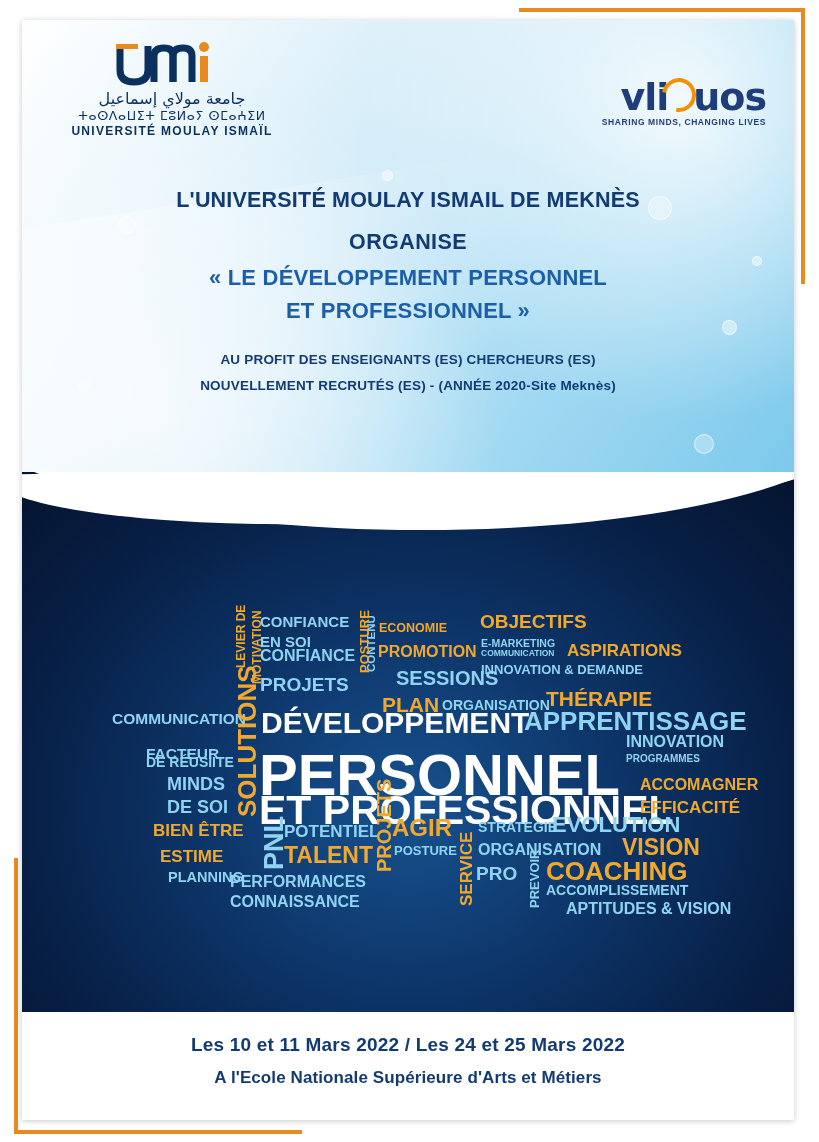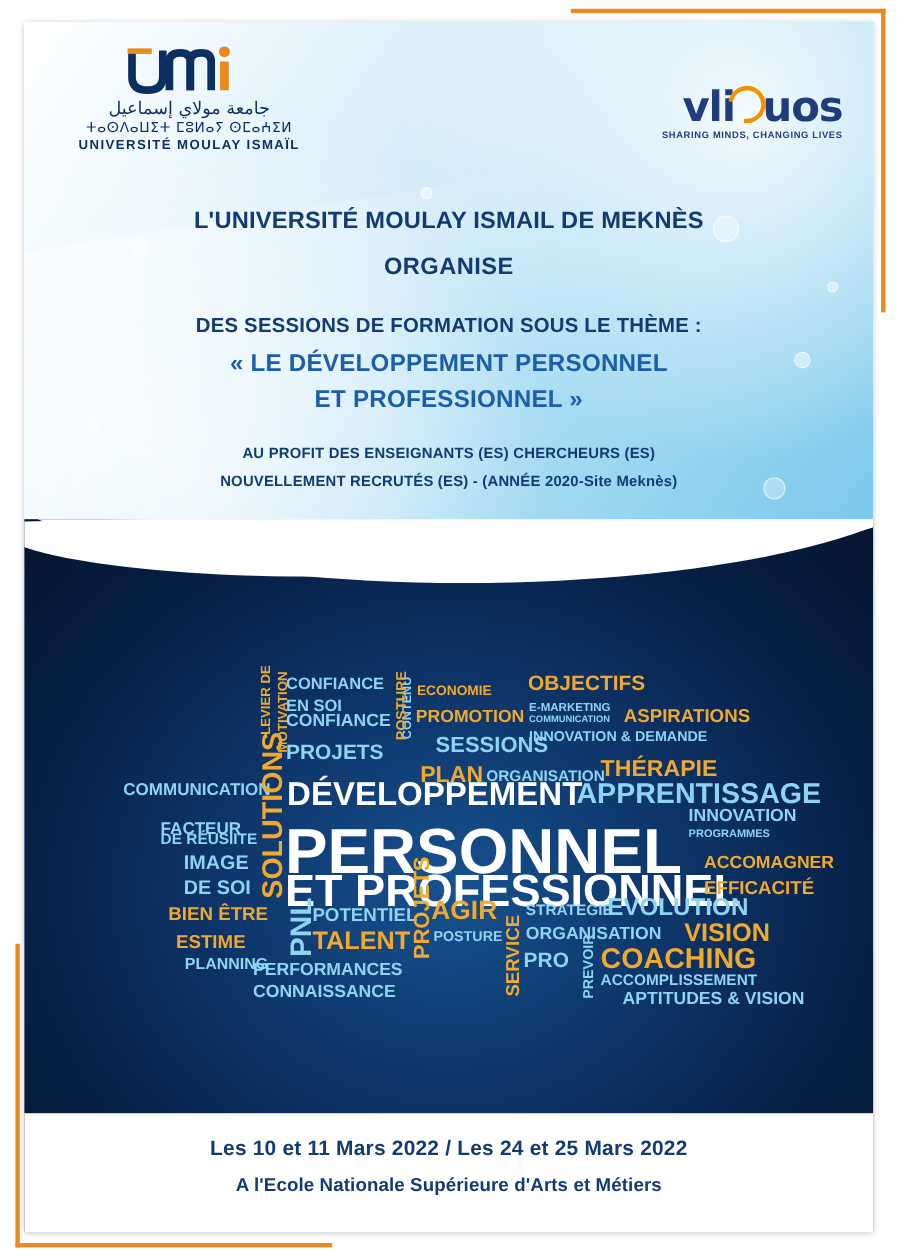--- a/index.html
+++ b/index.html
@@ -357,21 +357,20 @@
     <div class="vlir-logo">
       <div>
         <span class="vlir-word">vli</span><span class="vlir-ring"></span><span class="vlir-word">uos</span>
       </div>
       <div class="vlir-tag">SHARING MINDS, CHANGING LIVES</div>
     </div>
 
     <div class="headline">
       <div class="h-line1">L'UNIVERSITÉ MOULAY ISMAIL DE MEKNÈS</div>
       <div class="h-line2">ORGANISE</div>
-      <div class="h-line3">DES SESSIONS DE FORMATION SOUS LE THÈME :</div>
       <div class="h-theme1">« LE DÉVELOPPEMENT PERSONNEL</div>
       <div class="h-theme2">ET PROFESSIONNEL »</div>
       <div class="h-sub1">AU PROFIT DES ENSEIGNANTS (ES) CHERCHEURS (ES)</div>
       <div class="h-sub2">NOUVELLEMENT RECRUTÉS (ES) - (ANNÉE 2020-Site Meknès)</div>
     </div>
 
     <div class="cloud-panel">
       <div class="wave-white"></div>
       <div class="cloud" id="cloud">
           <span class="w" style="left: 238px; top: 142px; font-size: 15px; color: rgb(143, 212, 242);">CONFIANCE</span>
@@ -395,21 +394,21 @@
           <span class="w" style="left: 524px; top: 216px; font-size: 21px; color: rgb(240, 169, 46);">THÉRAPIE</span>
           <span class="w" style="left: 502px; top: 236px; font-size: 26px; color: rgb(143, 212, 242);">APPRENTISSAGE</span>
           <span class="w" style="left: 239px; top: 236px; font-size: 30px; color: rgb(255, 255, 255);">DÉVELOPPEMENT</span>
           <span class="w" style="left: 90px; top: 239px; font-size: 15.5px; color: rgb(143, 212, 242);">COMMUNICATION</span>
           <span class="w" style="left: 124px; top: 274px; font-size: 15.5px; color: rgb(143, 212, 242);">FACTEUR</span>
           <span class="w" style="left: 124px; top: 283px; font-size: 14px; color: rgb(143, 212, 242);">DE RÉUSIITE</span>
           <span class="w vert" style="left: 212px; top: 345px; font-size: 26px; color: rgb(240, 169, 46); transform: rotate(-90deg);">SOLUTIONS</span>
           <span class="w" style="left: 237px; top: 274px; font-size: 58px; color: rgb(255, 255, 255);">PERSONNEL</span>
           <span class="w" style="left: 604px; top: 262px; font-size: 16px; color: rgb(143, 212, 242);">INNOVATION</span>
           <span class="w" style="left: 604px; top: 282px; font-size: 10px; color: rgb(143, 212, 242);">PROGRAMMES</span>
-          <span class="w" style="left: 145px; top: 303px; font-size: 18px; color: rgb(143, 212, 242);">IMAGE</span>
+          <span class="w" style="left: 145px; top: 303px; font-size: 18px; color: rgb(143, 212, 242);">MINDS</span>
           <span class="w" style="left: 145px; top: 326px; font-size: 18px; color: rgb(143, 212, 242);">DE SOI</span>
           <span class="w" style="left: 618px; top: 305px; font-size: 16px; color: rgb(240, 169, 46);">ACCOMAGNER</span>
           <span class="w" style="left: 237px; top: 318px; font-size: 41px; color: rgb(255, 255, 255);">ET PROFESSIONNEL</span>
           <span class="w" style="left: 618px; top: 327px; font-size: 17px; color: rgb(240, 169, 46);">EFFICACITÉ</span>
           <span class="w" style="left: 131px; top: 350px; font-size: 17px; color: rgb(240, 169, 46);">BIEN ÊTRE</span>
           <span class="w vert" style="left: 239px; top: 398px; font-size: 27px; color: rgb(143, 212, 242); transform: rotate(-90deg);">PNL</span>
           <span class="w" style="left: 262px; top: 351px; font-size: 17px; color: rgb(143, 212, 242);">POTENTIEL</span>
           <span class="w vert" style="left: 352px; top: 400px; font-size: 20px; color: rgb(240, 169, 46); transform: rotate(-90deg);">PROJETS</span>
           <span class="w" style="left: 370px; top: 344px; font-size: 24px; color: rgb(240, 169, 46);">AGIR</span>
           <span class="w" style="left: 456px; top: 348px; font-size: 14px; color: rgb(143, 212, 242);">STRATEGIE</span>

